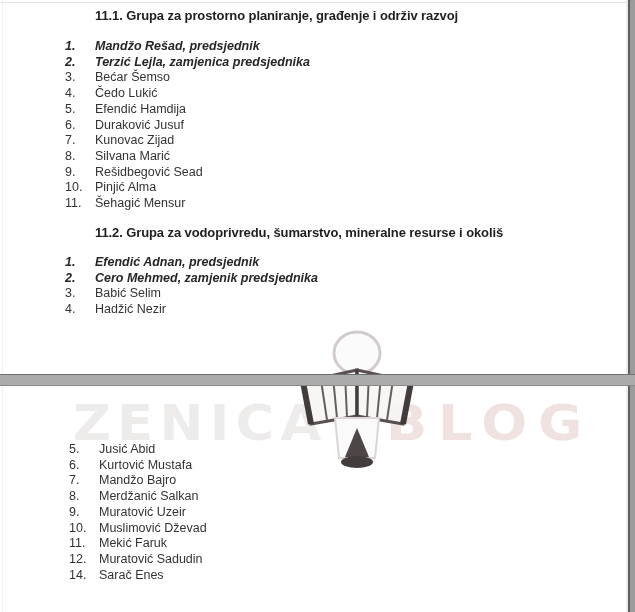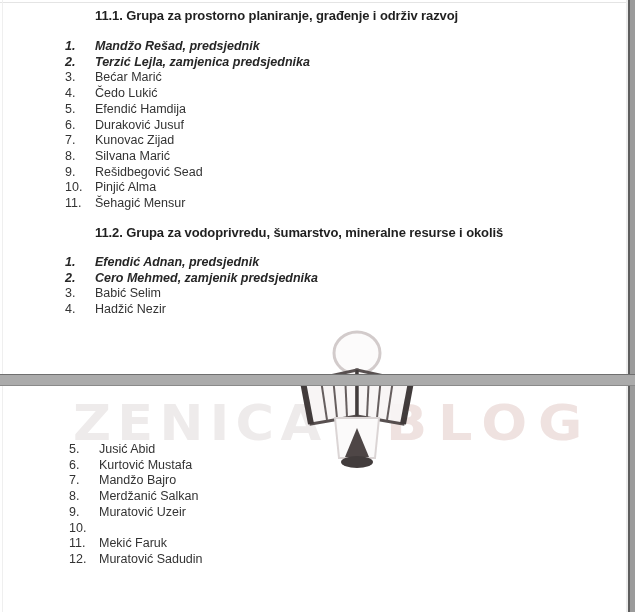--- a/index.html
+++ b/index.html
@@ -78,21 +78,21 @@
         <div class="row">
           <span class="num">2.</span>
           <span class="nm">Terzić Lejla, zamjenica predsjednika</span>
         </div>
       </div>
 
     <div class="list" style="top:70.4px;">
 
         <div class="row">
           <span class="num">3.</span>
-          <span class="nm">Bećar Marić</span>
+          <span class="nm">Bećar Šemso</span>
         </div>
 
         <div class="row">
           <span class="num">4.</span>
           <span class="nm">Čedo Lukić</span>
         </div>
 
         <div class="row">
           <span class="num">5.</span>
           <span class="nm">Efendić Hamdija</span>
@@ -183,33 +183,38 @@
           <span class="nm">Merdžanić Salkan</span>
         </div>
 
         <div class="row">
           <span class="num">9.</span>
           <span class="nm">Muratović Uzeir</span>
         </div>
 
         <div class="row">
           <span class="num">10.</span>
+          <span class="nm">Muslimović Dževad</span>
         </div>
 
         <div class="row">
           <span class="num">11.</span>
           <span class="nm">Mekić Faruk</span>
         </div>
 
         <div class="row">
           <span class="num">12.</span>
           <span class="nm">Muratović Sadudin</span>
         </div>
 
 
+        <div class="row">
+          <span class="num">14.</span>
+          <span class="nm">Sarač Enes</span>
+        </div>
       </div>
   </div>
 
   <div class="edge-top"></div>
   <div class="edge-left"></div>
   <div class="edge-right-gap"></div>
   <div class="edge-right-line"></div>
   <div class="edge-right-strip"></div>
 
 </div>

